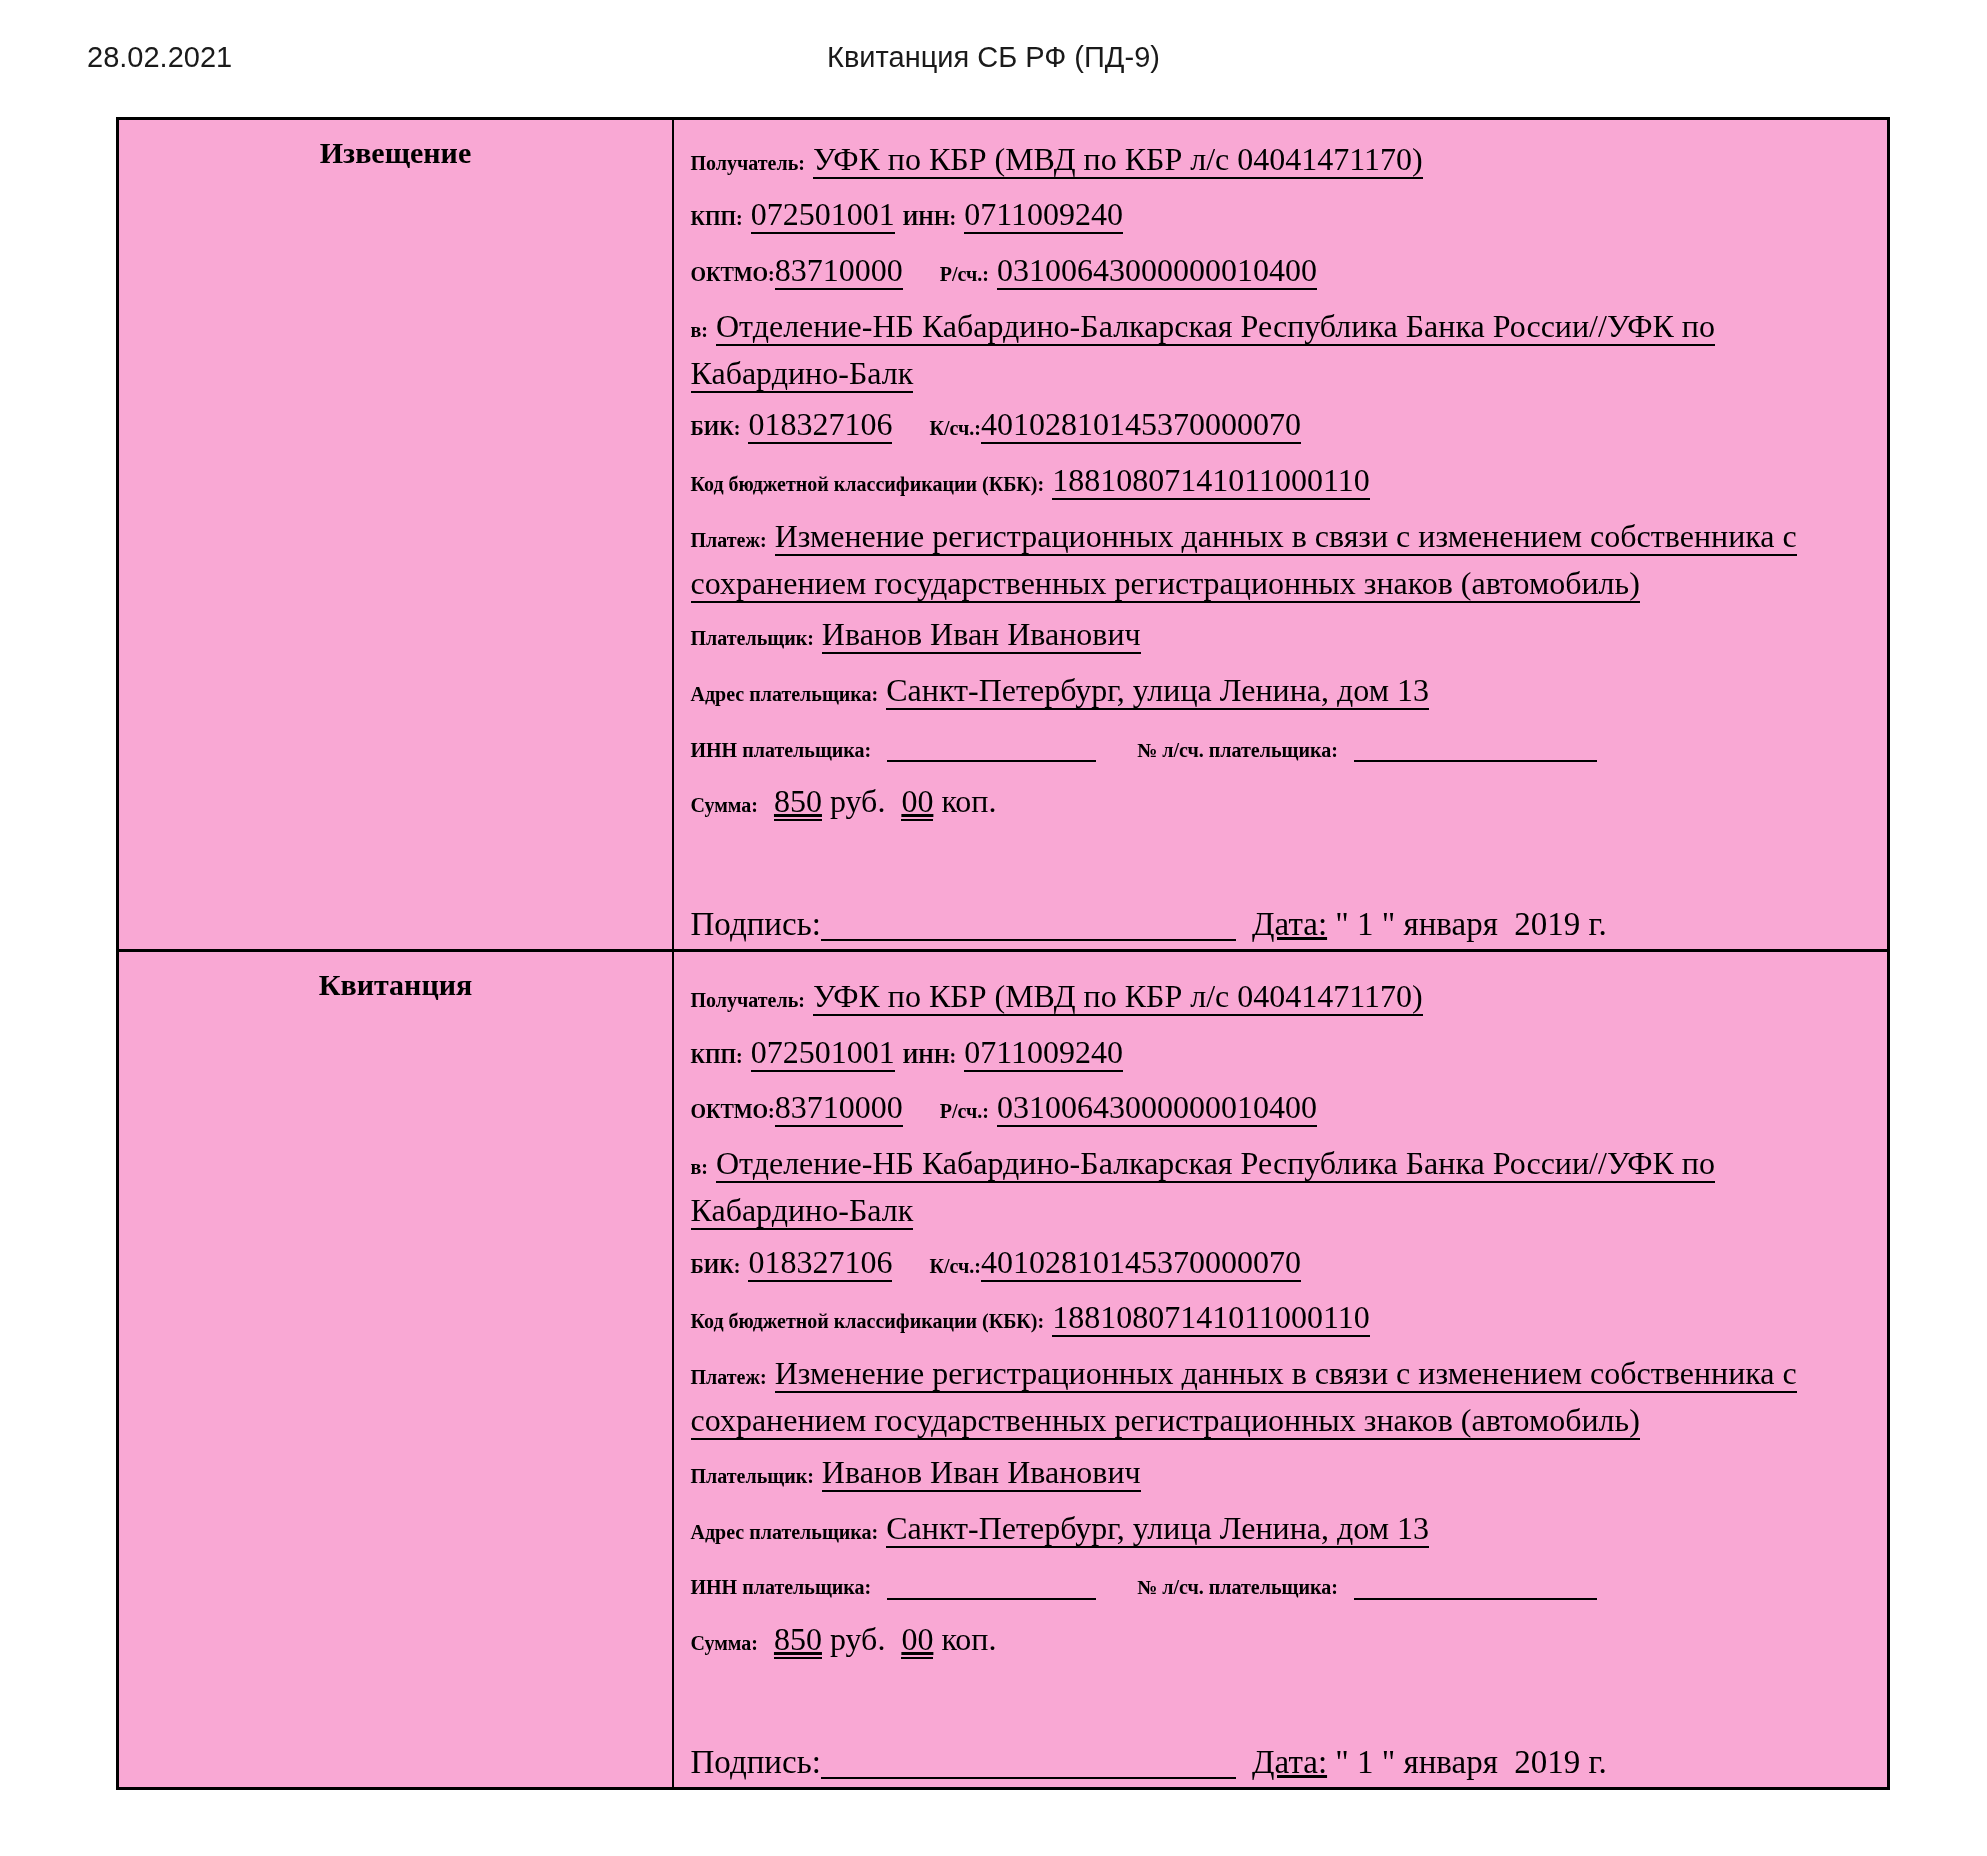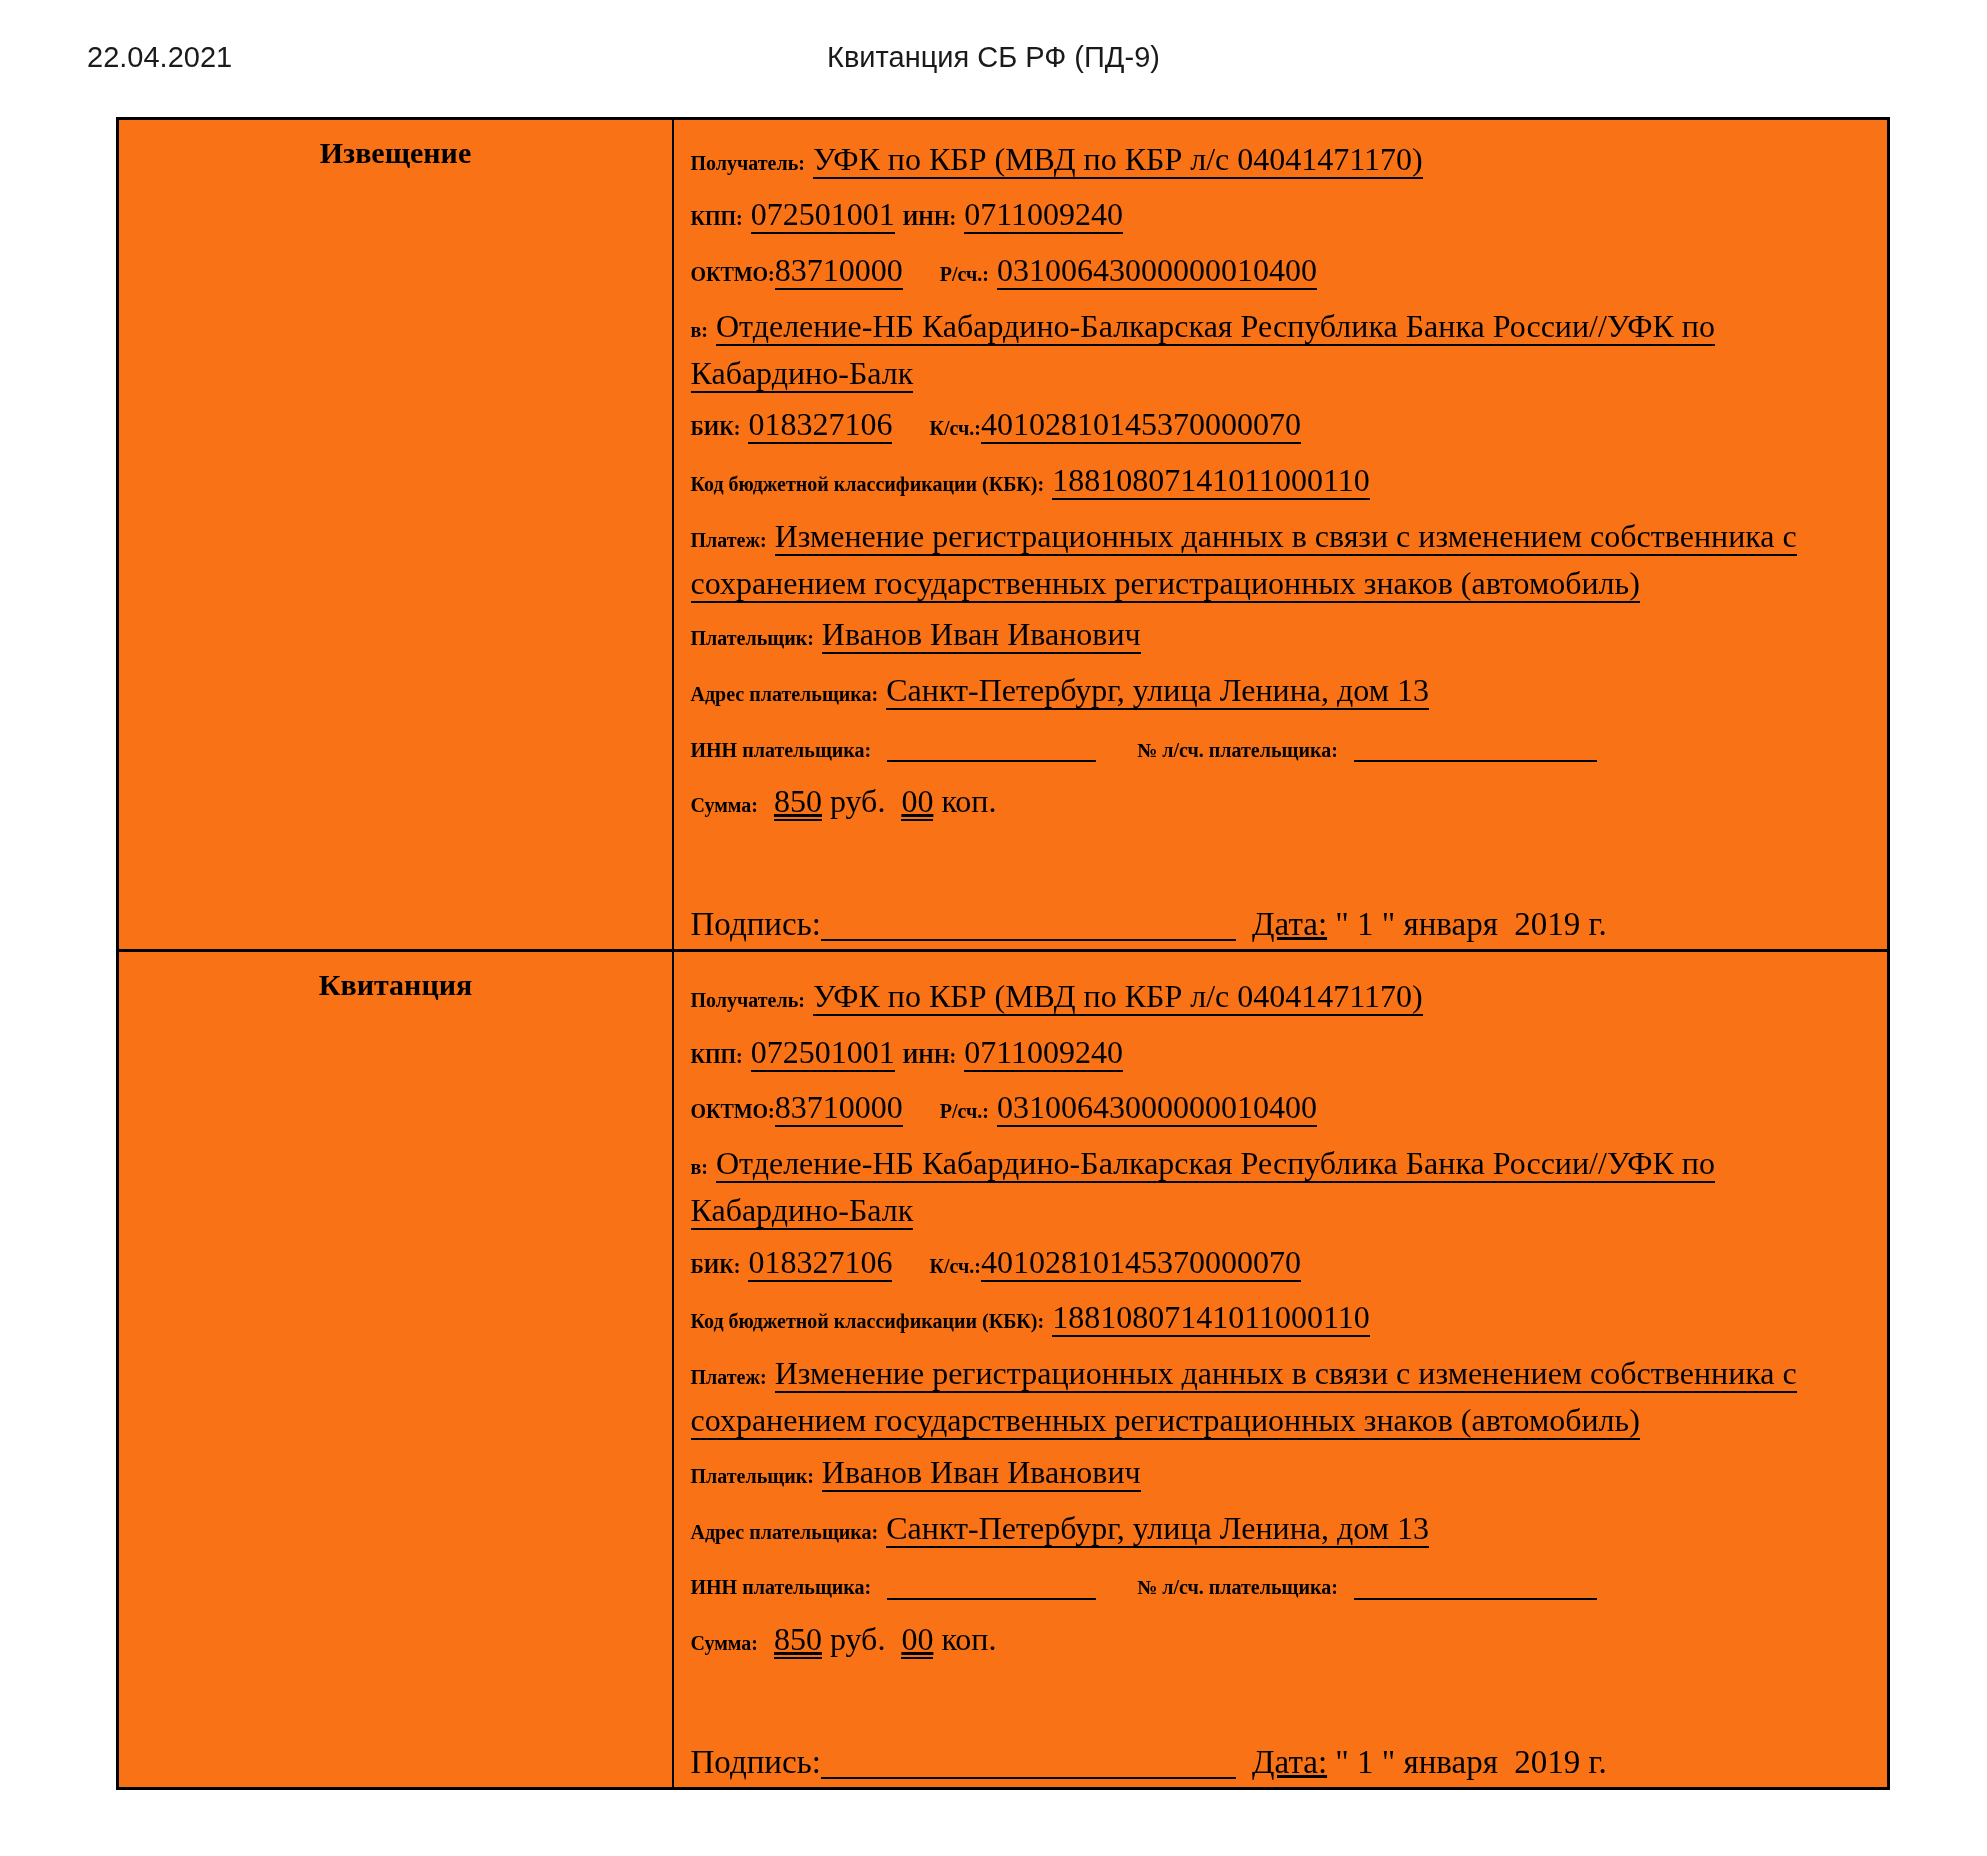--- a/index.html
+++ b/index.html
@@ -37,21 +37,21 @@
     position: absolute;
     left: 116px;
     top: 117px;
     width: 1774px;
     height: 1673px;
     box-sizing: border-box;
     border: 3.9px solid #000;
     display: grid;
     grid-template-columns: 555px 1fr;
     grid-template-rows: 832px 1fr;
-    background: #f97316;
+    background: #f9a8d4;
   }
   .label-cell {
     box-sizing: border-box;
     border-right: 2.9px solid #000;
     text-align: center;
     padding-top: 15.5px;
   }
   .fields-cell {
     box-sizing: border-box;
     padding: 17.5px 44px 0 16.5px;
@@ -96,21 +96,21 @@
   .sigline {
     margin-top: 76px;
     font-size: 33px;
     line-height: 43px;
   }
   .prewrap { white-space: pre-wrap; }
 </style>
 </head>
 <body>
 
-<div class="header-date">22.04.2021</div>
+<div class="header-date">28.02.2021</div>
 <div class="page-title">Квитанция СБ РФ (ПД-9)</div>
 
 <div class="form">
 
   <div class="label-cell row-divider">
     <span class="section-title">Извещение</span>
   </div>
   <div class="fields-cell row-divider">
 
     <div class="fline">

